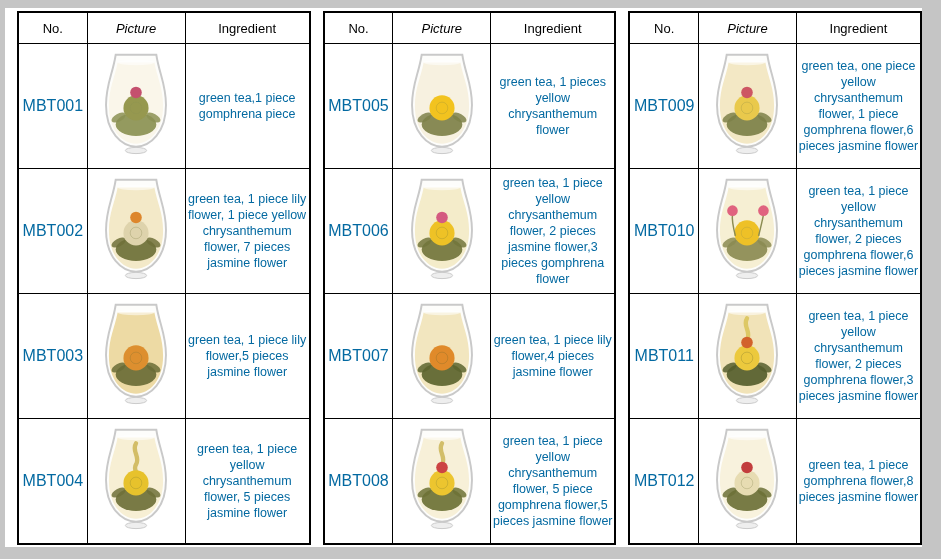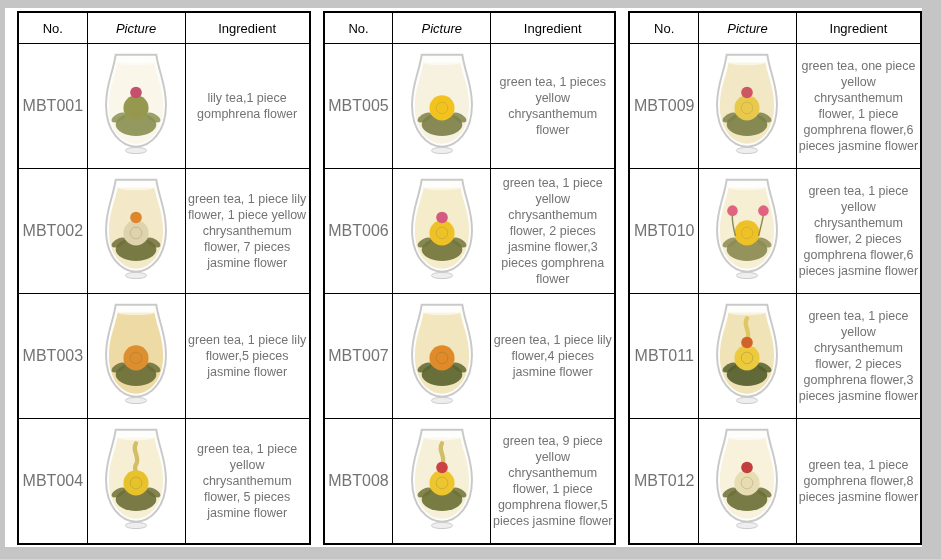--- a/index.html
+++ b/index.html
@@ -44,21 +44,21 @@
     font-size:13px;
     font-weight:normal;
     color:#000;
     text-align:center;
     padding:0 2px;
     background:#fff;
   }
   table.tea-table td{
     height:124px;
     padding:0;
-    color:#737373;
+    color:#0369a1;
     vertical-align:middle;
     text-align:center;
   }
   td.no{
     width:66px;
     font-size:16px;
   }
   td.pic{
     width:95px;
     background:#fff;
@@ -99,21 +99,21 @@
 
     <ellipse cx="45" cy="80" rx="21" ry="12" fill="#8b9153" opacity="0.92"></ellipse>
     <ellipse cx="27" cy="73" rx="8" ry="4" fill="#8b9153" opacity="0.85" transform="rotate(-28 27 73)"></ellipse>
     <ellipse cx="63" cy="73" rx="8" ry="4" fill="#8b9153" opacity="0.85" transform="rotate(28 63 73)"></ellipse>
     <circle cx="45" cy="63" r="13" fill="#96984f"></circle>
     <circle cx="45" cy="63" r="6" fill="#96984f" stroke="#8b9153" stroke-opacity="0.25"></circle>
     <circle cx="45" cy="47" r="6" fill="#c4506e"></circle>
     <ellipse cx="45" cy="107" rx="11" ry="3.2" fill="#eeeeee" stroke="#c9c9c9" stroke-width="1"></ellipse>
   </svg>
               </td>
-      <td class="ing">lily tea,1 piece gomphrena flower</td>
+      <td class="ing">green tea,1 piece gomphrena piece</td>
     </tr>
             <tr>
       <td class="no">MBT002</td>
       <td class="pic">
                 <svg viewBox="0 0 90 122" width="90" height="118" role="img" aria-label="blooming tea with orange lily in glass">
     <path d="M24,8 C21,28 14,38 14,60 C14,88 30,103 45,103 C60,103 76,88 76,60 C76,38 69,28 66,8 Z" fill="#fdfdfb" stroke="#c9c9c9" stroke-width="2"></path>
     <path d="M26,16 C23,32 17,42 17,61 C17,86 31,100 45,100 C59,100 73,86 73,61 C73,42 67,32 64,16 Z" fill="#f3e9c8"></path>
     <ellipse cx="45" cy="16" rx="19" ry="2.8" fill="#ffffff" opacity="0.55"></ellipse>
 
     <ellipse cx="45" cy="80" rx="21" ry="12" fill="#6e7038" opacity="0.92"></ellipse>
@@ -243,21 +243,21 @@
     <path d="M45,22 C40,30 50,36 45,44 C41,50 49,54 46,59" stroke="#c8b14e" stroke-width="4.5" fill="none" opacity="0.8" stroke-linecap="round"></path>
     <ellipse cx="45" cy="80" rx="21" ry="12" fill="#6d7236" opacity="0.92"></ellipse>
     <ellipse cx="27" cy="73" rx="8" ry="4" fill="#6d7236" opacity="0.85" transform="rotate(-28 27 73)"></ellipse>
     <ellipse cx="63" cy="73" rx="8" ry="4" fill="#6d7236" opacity="0.85" transform="rotate(28 63 73)"></ellipse>
     <circle cx="45" cy="63" r="13" fill="#ecc52f"></circle>
     <circle cx="45" cy="63" r="6" fill="#ecc52f" stroke="#6d7236" stroke-opacity="0.25"></circle>
     <circle cx="45" cy="47" r="6" fill="#cc4343"></circle>
     <ellipse cx="45" cy="107" rx="11" ry="3.2" fill="#eeeeee" stroke="#c9c9c9" stroke-width="1"></ellipse>
   </svg>
               </td>
-      <td class="ing">green tea, 9 piece yellow chrysanthemum flower, 1 piece gomphrena flower,5 pieces jasmine flower</td>
+      <td class="ing">green tea, 1 piece yellow chrysanthemum flower, 5 piece gomphrena flower,5 pieces jasmine flower</td>
     </tr>
           </tbody>
         </table>
         <table class="tea-table">
           <thead>
             <tr>
               <th class="col-no">No.</th>
               <th class="col-pic">Picture</th>
               <th class="col-ing">Ingredient</th>
             </tr>

